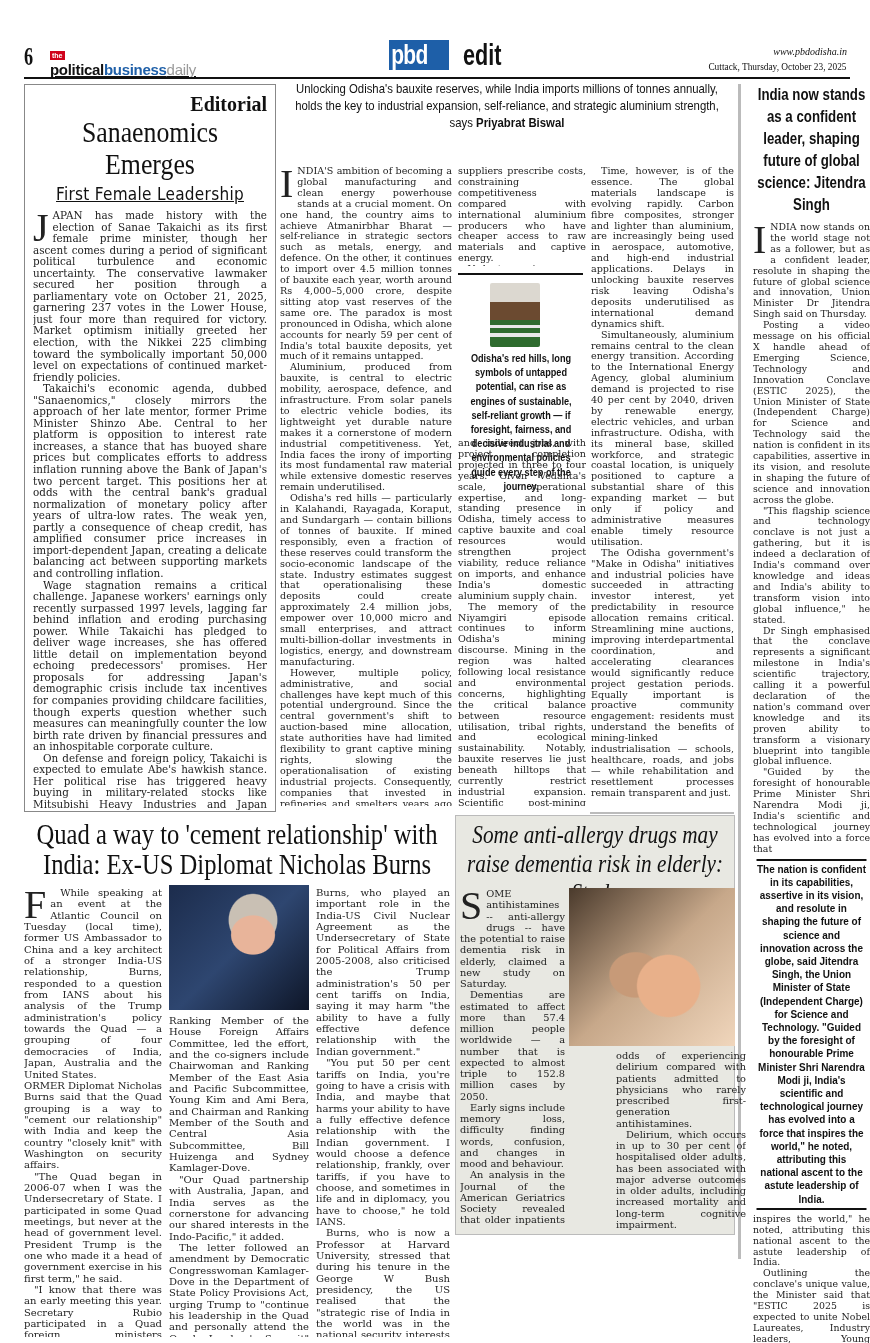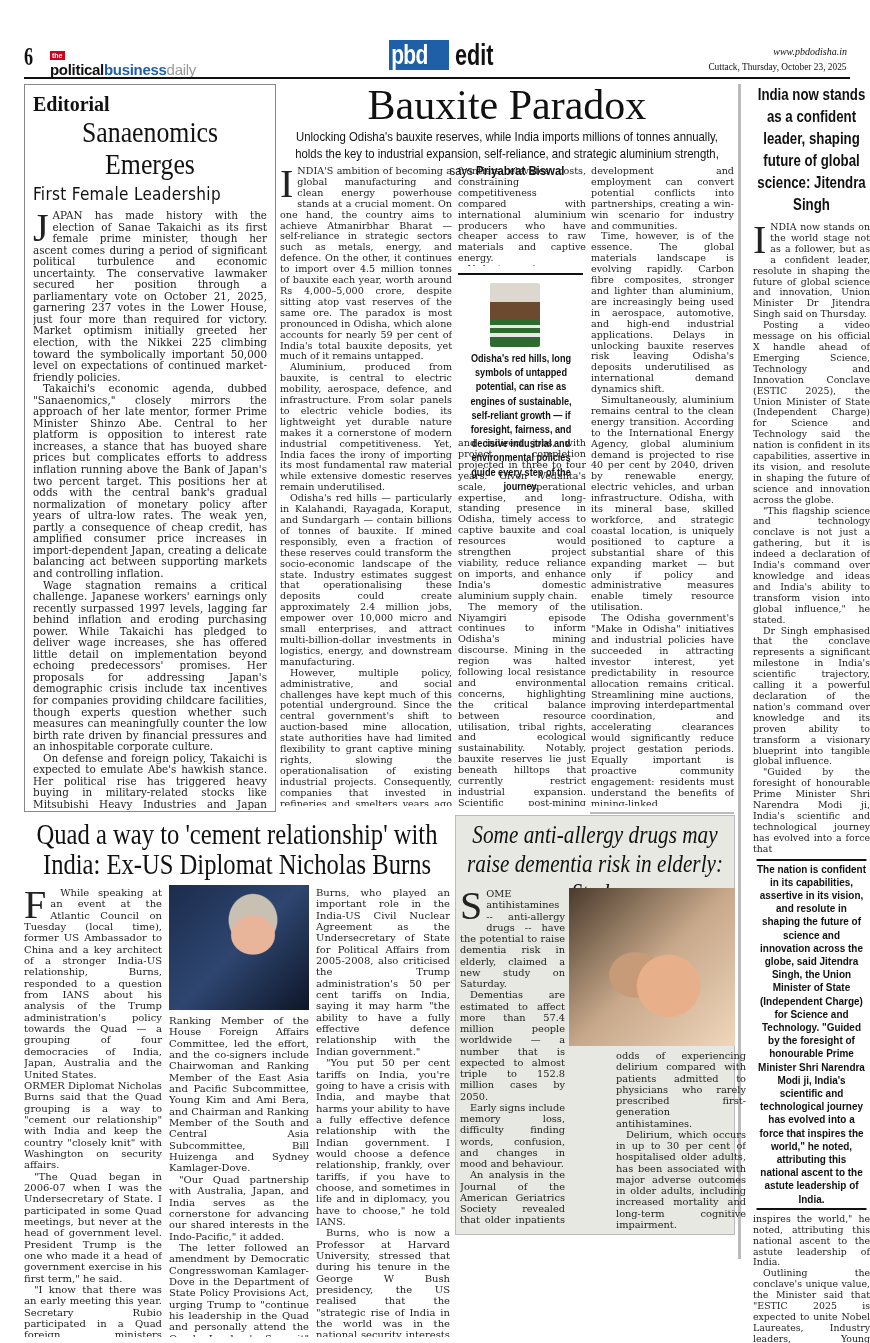--- a/index.html
+++ b/index.html
@@ -3,41 +3,41 @@
 <meta charset="utf-8">
 <style>
   * { box-sizing: border-box; margin: 0; padding: 0; }
   html, body { width: 870px; height: 1343px; background: #fff; overflow: hidden; }
   body { position: relative; font-family: "Liberation Serif", serif; color: #111; }
 
   .masthead { position: absolute; left: 0; top: 0; width: 870px; height: 80px; }
   .page-num { position: absolute; left: 24px; top: 42px; font: bold 26px "Liberation Serif", serif; transform: scaleX(0.7); transform-origin: left; }
   .brand { position: absolute; left: 50px; top: 44px; }
   .brand .the { display: inline-block; background: #d0021b; color: #fff; font: bold 7px "Liberation Sans", sans-serif; padding: 0 2px; line-height: 9px; }
-  .brand .name { display: block; font: bold 15px "Liberation Sans", sans-serif; letter-spacing: -0.3px; line-height: 16px; }
+  .brand .name { display: block; font: bold 15px "Liberation Sans", sans-serif; letter-spacing: -0.3px; line-height: 16px; text-decoration: underline; }
   .brand .name .pol { color: #111; }
   .brand .name .bus { color: #1e5fa8; }
   .brand .name .day { color: #9a9a9a; font-weight: normal; }
-  .edit-logo { position: absolute; left: 381px; top: 40px; display: flex; align-items: flex-end; gap: 4px; padding-left: 8px; }
+  .edit-logo { position: absolute; left: 381px; top: 40px; display: flex; align-items: flex-end; gap: 12px; padding-left: 8px; }
   .edit-logo .pbd { background: #1e5fa8; color: #fff; font: bold 28px "Liberation Sans", sans-serif; line-height: 30px; padding: 0 3px; transform: scaleX(0.75); transform-origin: left; width: 80px; letter-spacing: -1px; }
   .edit-logo .edit { font: bold 30px "Liberation Sans", sans-serif; line-height: 30px; transform: scaleX(0.72); transform-origin: left; margin-left: -18px; }
   .site { position: absolute; right: 23px; top: 46px; font: italic 10px "Liberation Serif", serif; text-align: right; }
   .dateline { position: absolute; right: 23px; top: 60px; font: 11px "Liberation Serif", serif; text-align: right; transform: scaleX(0.85); transform-origin: right; }
   .mast-rule { position: absolute; left: 24px; right: 20px; top: 77px; height: 2px; background: #111; }
 
   .box { position: absolute; border: 1px solid #888; }
   .body-text { font: 10.2px/11.6px "DejaVu Serif", "Liberation Serif", serif; color: #222; text-align: justify; }
   .body-text p { text-indent: 10px; }
   .dropcap { float: left; font: 40px/32px "Liberation Serif", serif; margin: 2px 4px 0 0; }
 
   
   .editorial { left: 24px; top: 84px; width: 252px; height: 728px; padding: 4px 8px; }
-  .ed-kicker { text-align: left; font: bold 20px "Liberation Serif", serif; margin-top: 4px; }
+  .ed-kicker { text-align: right; font: bold 20px "Liberation Serif", serif; margin-top: 4px; }
   .ed-title { text-align: center; font: 30px/32px "Liberation Serif", serif; transform: scaleX(0.86); }
-  .ed-sub { font: 17px "DejaVu Sans Condensed", "Liberation Sans Narrow", "Liberation Sans", sans-serif; margin: 4px 0 6px; letter-spacing: 0.3px; }
+  .ed-sub { text-align: center; font: 17px "DejaVu Sans Condensed", "Liberation Sans Narrow", "Liberation Sans", sans-serif; margin: 4px 0 6px; letter-spacing: 0.3px; text-decoration: underline; }
   .ed-body { font-size: 10.4px; line-height: 11.55px; height: 600px; overflow: hidden; }
 
   
   .bauxite { left: 280px; top: 80px; width: 454px; height: 732px; border: none; }
   .bx-title { text-align: center; font: 42px/46px "Liberation Serif", serif; margin-top: 2px; }
   .bx-deck { text-align: center; font: 13.2px/17px "Liberation Sans", sans-serif; transform: scaleX(0.86); transform-origin: center; margin: 0 -34px; }
   .bx-deck b { font-weight: bold; }
   .bx-cols { position: absolute; top: 86px; left: 0; width: 454px; height: 640px; }
   .bx-col { position: absolute; top: 0; font-size: 9.6px; line-height: 10.9px; height: 640px; overflow: hidden; }
   .bx-rule { position: absolute; left: 178px; width: 125px; height: 2px; background: #111; top: 107px; }
@@ -89,45 +89,43 @@
     <span class="dropcap">J</span>
     <p style="text-indent:0">APAN has made history with the election of Sanae Takaichi as its first female prime minister, though her ascent comes during a period of significant political turbulence and economic uncertainty. The conservative lawmaker secured her position through a parliamentary vote on October 21, 2025, garnering 237 votes in the Lower House, just four more than required for victory. Market optimism initially greeted her election, with the Nikkei 225 climbing toward the symbolically important 50,000 level on expectations of continued market-friendly policies.</p>
     <p>Takaichi's economic agenda, dubbed "Sanaenomics," closely mirrors the approach of her late mentor, former Prime Minister Shinzo Abe. Central to her platform is opposition to interest rate increases, a stance that has buoyed share prices but complicates efforts to address inflation running above the Bank of Japan's two percent target. This positions her at odds with the central bank's gradual normalization of monetary policy after years of ultra-low rates. The weak yen, partly a consequence of cheap credit, has amplified consumer price increases in import-dependent Japan, creating a delicate balancing act between supporting markets and controlling inflation.</p>
     <p>Wage stagnation remains a critical challenge. Japanese workers' earnings only recently surpassed 1997 levels, lagging far behind inflation and eroding purchasing power. While Takaichi has pledged to deliver wage increases, she has offered little detail on implementation beyond echoing predecessors' promises. Her proposals for addressing Japan's demographic crisis include tax incentives for companies providing childcare facilities, though experts question whether such measures can meaningfully counter the low birth rate driven by financial pressures and an inhospitable corporate culture.</p>
     <p>On defense and foreign policy, Takaichi is expected to emulate Abe's hawkish stance. Her political rise has triggered heavy buying in military-related stocks like Mitsubishi Heavy Industries and Japan Steel Works. She faces the immediate challenge of cultivating relations with U.S. President Donald Trump, whom she is scheduled to meet later this month. After initially questioning Japan's commitment of $550 billion to the Trump administration, she reversed course and pledged to honor the agreement despite domestic criticism.</p>
 
   </div>
 </section>
 
 <section class="box bauxite">
-  <h1 class="bx-title">Bauxite Paradox</h1>
   <div class="bx-deck"><span>Unlocking Odisha's bauxite reserves, while India imports millions of tonnes annually, holds the key to industrial expansion, self-reliance, and strategic aluminium strength, says</span> <b>Priyabrat Biswal</b></div>
   <div class="bx-cols">
     <div class="body-text bx-col" style="left:0;width:172px">
       <span class="dropcap">I</span>
       <p style="text-indent:0">NDIA'S ambition of becoming a global manufacturing and clean energy powerhouse stands at a crucial moment. On one hand, the country aims to achieve Atmanirbhar Bharat — self-reliance in strategic sectors such as metals, energy, and defence. On the other, it continues to import over 4.5 million tonnes of bauxite each year, worth around Rs 4,000–5,000 crore, despite sitting atop vast reserves of the same ore. The paradox is most pronounced in Odisha, which alone accounts for nearly 59 per cent of India's total bauxite deposits, yet much of it remains untapped.</p>
       <p>Aluminium, produced from bauxite, is central to electric mobility, aerospace, defence, and infrastructure. From solar panels to electric vehicle bodies, its lightweight yet durable nature makes it a cornerstone of modern industrial competitiveness. Yet, India faces the irony of importing its most fundamental raw material while extensive domestic reserves remain underutilised.</p>
       <p>Odisha's red hills — particularly in Kalahandi, Rayagada, Koraput, and Sundargarh — contain billions of tonnes of bauxite. If mined responsibly, even a fraction of these reserves could transform the socio-economic landscape of the state. Industry estimates suggest that operationalising these deposits could create approximately 2.4 million jobs, empower over 10,000 micro and small enterprises, and attract multi-billion-dollar investments in logistics, energy, and downstream manufacturing.</p>
       <p>However, multiple policy, administrative, and social challenges have kept much of this potential underground. Since the central government's shift to auction-based mine allocation, state authorities have had limited flexibility to grant captive mining rights, slowing the operationalisation of existing industrial projects. Consequently, companies that invested in refineries and smelters years ago are often forced to rely on expensive imports or third-party procurement, reducing competitiveness and increasing production costs.</p>
 
     </div>
     <div class="body-text bx-col" style="left:178px;width:128px;height:100px">
-      <p style="text-indent:0">frontiers elevates costs, constraining competitiveness compared with international aluminium producers who have cheaper access to raw materials and captive energy.</p>
+      <p style="text-indent:0">suppliers prescribe costs, constraining competitiveness compared with international aluminium producers who have cheaper access to raw materials and captive energy.</p>
       <p>Vedanta is now undertaking a major investment plan in Dhenkanal, Odisha, comprising a 3 million tonnes per annum aluminium smelter and a 4,900 MW captive power plant. The total investment is estimated at Rs 1.28 lakh crore and is expected to generate over 2 lakh direct</p>
     </div>
     <div class="bx-rule"></div>
     <div class="bx-photo"></div>
     <div class="bx-caption">Odisha's red hills, long symbols of untapped potential, can rise as engines of sustainable, self-reliant growth — if foresight, fairness, and decisive industrial and environmental policies guide every step of the journey.</div>
     <div class="body-text bx-col" style="left:178px;width:128px;top:272px;height:368px">
       <p style="text-indent:0">and indirect jobs, with project completion projected in three to four years. Given Vedanta's scale, operational expertise, and long-standing presence in Odisha, timely access to captive bauxite and coal resources would strengthen project viability, reduce reliance on imports, and enhance India's domestic aluminium supply chain.</p>
       <p>The memory of the Niyamgiri episode continues to inform Odisha's mining discourse. Mining in the region was halted following local resistance and environmental concerns, highlighting the critical balance between resource utilisation, tribal rights, and ecological sustainability. Notably, bauxite reserves lie just beneath hilltops that currently restrict industrial expansion. Scientific post-mining rehabilitation and afforestation could restore environmental balance while enabling industrial growth, demonstrating that industrial development and ecological stewardship are not mutually exclusive.</p>
 
     </div>
     <div class="body-text bx-col" style="left:311px;width:143px">
-      <p style="text-indent:0">development and employment can convert potential conflicts into partnerships, creating a win-win scenario for industry and communities.</p>
       <p>Time, however, is of the essence. The global materials landscape is evolving rapidly. Carbon fibre composites, stronger and lighter than aluminium, are increasingly being used in aerospace, automotive, and high-end industrial applications. Delays in unlocking bauxite reserves risk leaving Odisha's deposits underutilised as international demand dynamics shift.</p>
       <p>Simultaneously, aluminium remains central to the clean energy transition. According to the International Energy Agency, global aluminium demand is projected to rise 40 per cent by 2040, driven by renewable energy, electric vehicles, and urban infrastructure. Odisha, with its mineral base, skilled workforce, and strategic coastal location, is uniquely positioned to capture a substantial share of this expanding market — but only if policy and administrative measures enable timely resource utilisation.</p>
       <p>The Odisha government's "Make in Odisha" initiatives and industrial policies have succeeded in attracting investor interest, yet predictability in resource allocation remains critical. Streamlining mine auctions, improving interdepartmental coordination, and accelerating clearances would significantly reduce project gestation periods. Equally important is proactive community engagement: residents must understand the benefits of mining-linked industrialisation — schools, healthcare, roads, and jobs — while rehabilitation and resettlement processes remain transparent and just.</p>
 
     </div>
   </div>
 </section>
 <div class="bx-bottom-rule"></div>
 
 <aside class="box right-col">

